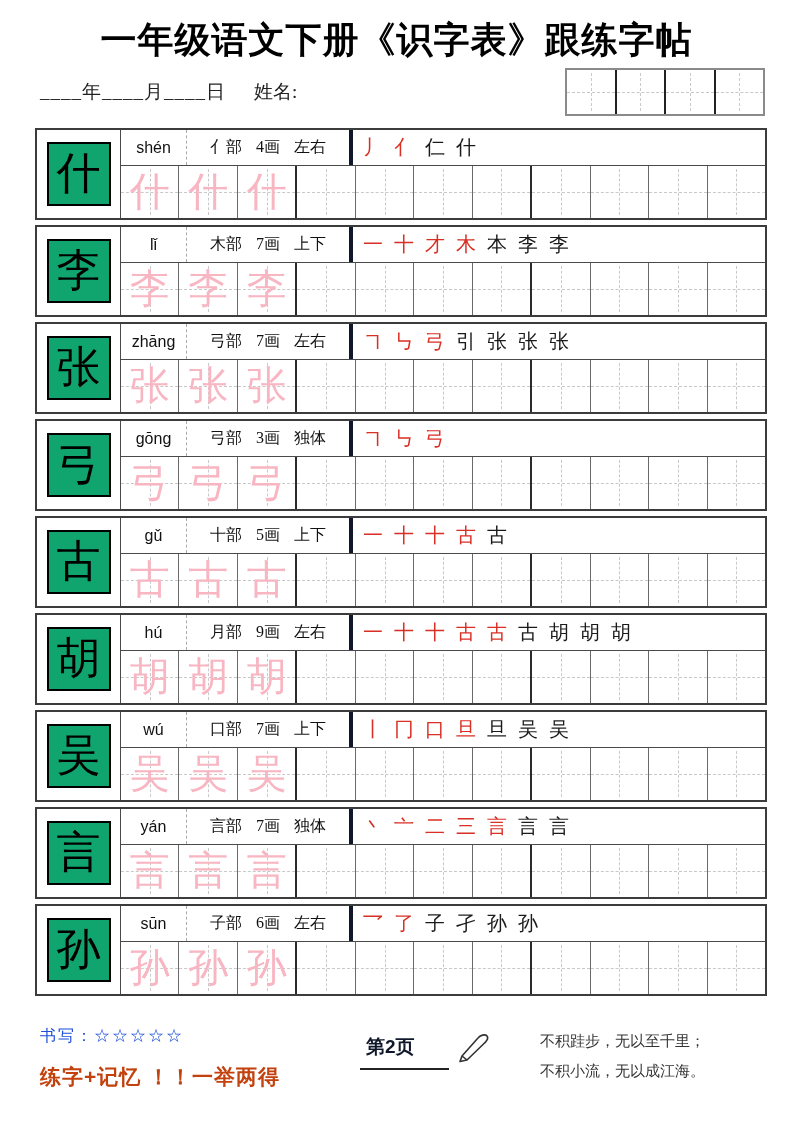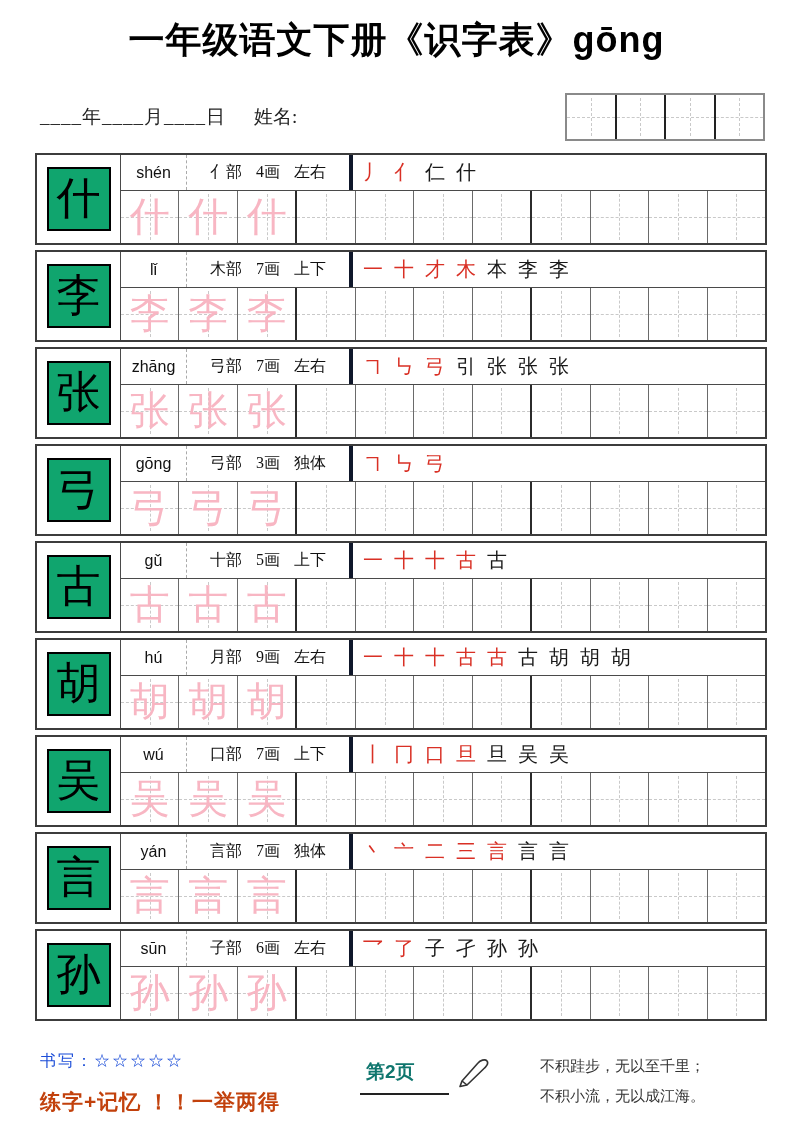--- a/index.html
+++ b/index.html
@@ -8,21 +8,21 @@
     background:#ffffff; font-family:"Liberation Serif", serif; color:#1a1a1a;
     overflow:hidden;
   }
   .title{
     margin:0; padding-top:16px; text-align:center;
     font-family:"Liberation Sans", sans-serif; font-weight:bold;
     font-size:36px; letter-spacing:1px; color:#000;
   }
   .infoline{
     display:flex; align-items:center;
-    margin:28px 28px 12px 40px; font-size:19px; color:#222;
+    margin:3px 28px 12px 40px; font-size:19px; color:#222;
   }
   .infoline .date{ letter-spacing:1px; }
   .infoline .grade{ margin-left:110px; letter-spacing:1px; }
   .infoline .name-label{ margin-left:28px; margin-right:10px; }
   .name-grid{
     display:flex; width:196px; height:44px; margin-left:auto;
     border:2px solid #8a8a8a; background:#fff;
   }
   .name-grid .gcell{ flex:1; position:relative; border-right:2px solid #222; }
   .name-grid .gcell:last-child{ border-right:none; }
@@ -74,32 +74,32 @@
   .footer{ display:flex; margin:30px 40px 0 40px; align-items:flex-start; }
   .foot-left{ width:320px; }
   .rating-line{ font-size:16px; color:#1d4ed8; letter-spacing:2px; }
   .slogan{
     margin-top:16px; font-family:"Liberation Sans", sans-serif;
     font-weight:bold; font-size:21px; color:#c2410c; letter-spacing:1px;
   }
   .foot-center{ position:relative; margin-top:8px; width:150px; }
   .pageno{
     display:inline-block; font-family:"Liberation Sans", sans-serif;
-    font-weight:bold; font-size:19px; color:#0f766e;
+    font-weight:bold; font-size:19px; color:#0f172a;
     border-bottom:2px solid #222; padding:0 34px 8px 6px;
   }
   .pen-icon{ position:absolute; right:18px; top:-4px; }
   .foot-right{ margin-left:30px; font-size:15px; color:#333; line-height:2; }
 </style>
 </head>
 <body>
 
 <div class="page">
 
-  <h1 class="title">一年级语文下册《识字表》gōng</h1>
+  <h1 class="title">一年级语文下册《识字表》跟练字帖</h1>
 
   <div class="infoline">
     <span class="date">____年____月____日</span>
     <span class="name-label">姓名:</span>
     <div class="name-grid">
         <div class="gcell">
           <span class="guide-v"></span>
           <span class="guide-h"></span>
         </div>
         <div class="gcell">

